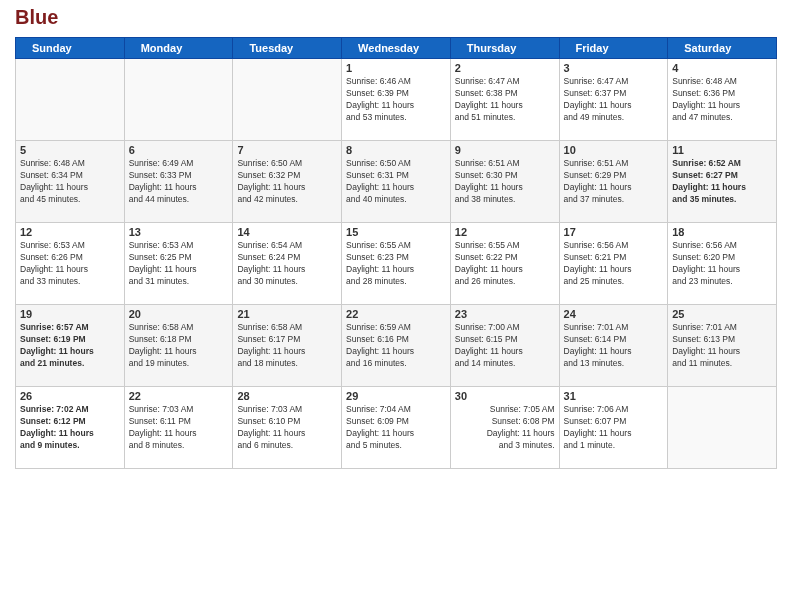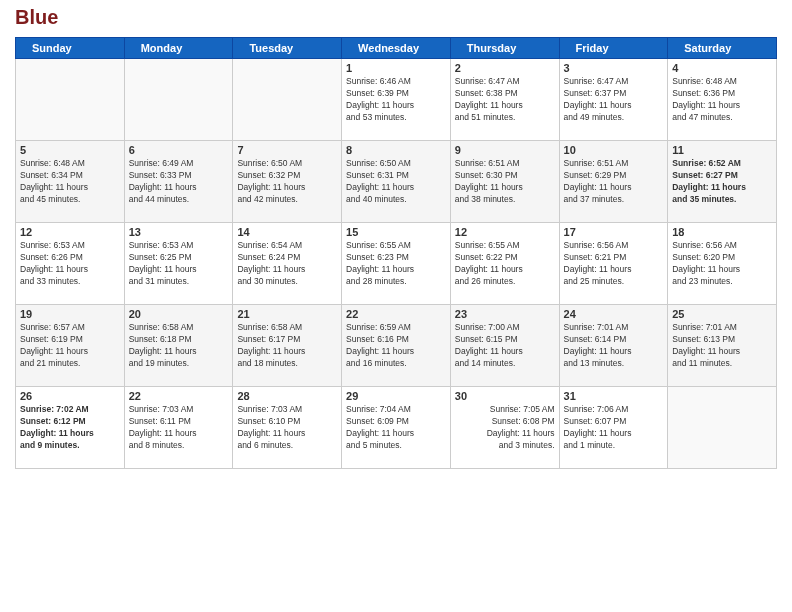--- a/index.html
+++ b/index.html
@@ -239,21 +239,21 @@
             <span class="day-number">18</span>
             <div class="day-info" style="white-space: pre-line;">Sunrise: 6:56 AM
 Sunset: 6:20 PM
 Daylight: 11 hours
 and 23 minutes.</div>
           </td>
         </tr>
         <tr>
           <td>
             <span class="day-number">19</span>
-            <div class="day-info" style="white-space: pre-line;">Sunrise: 6:57 AM
+            <div class="day-info" style="white-space: pre-line; font-weight: bold;">Sunrise: 6:57 AM
 Sunset: 6:19 PM
 Daylight: 11 hours
 and 21 minutes.</div>
           </td>
           <td>
             <span class="day-number">20</span>
             <div class="day-info" style="white-space: pre-line;">Sunrise: 6:58 AM
 Sunset: 6:18 PM
 Daylight: 11 hours
 and 19 minutes.</div>

